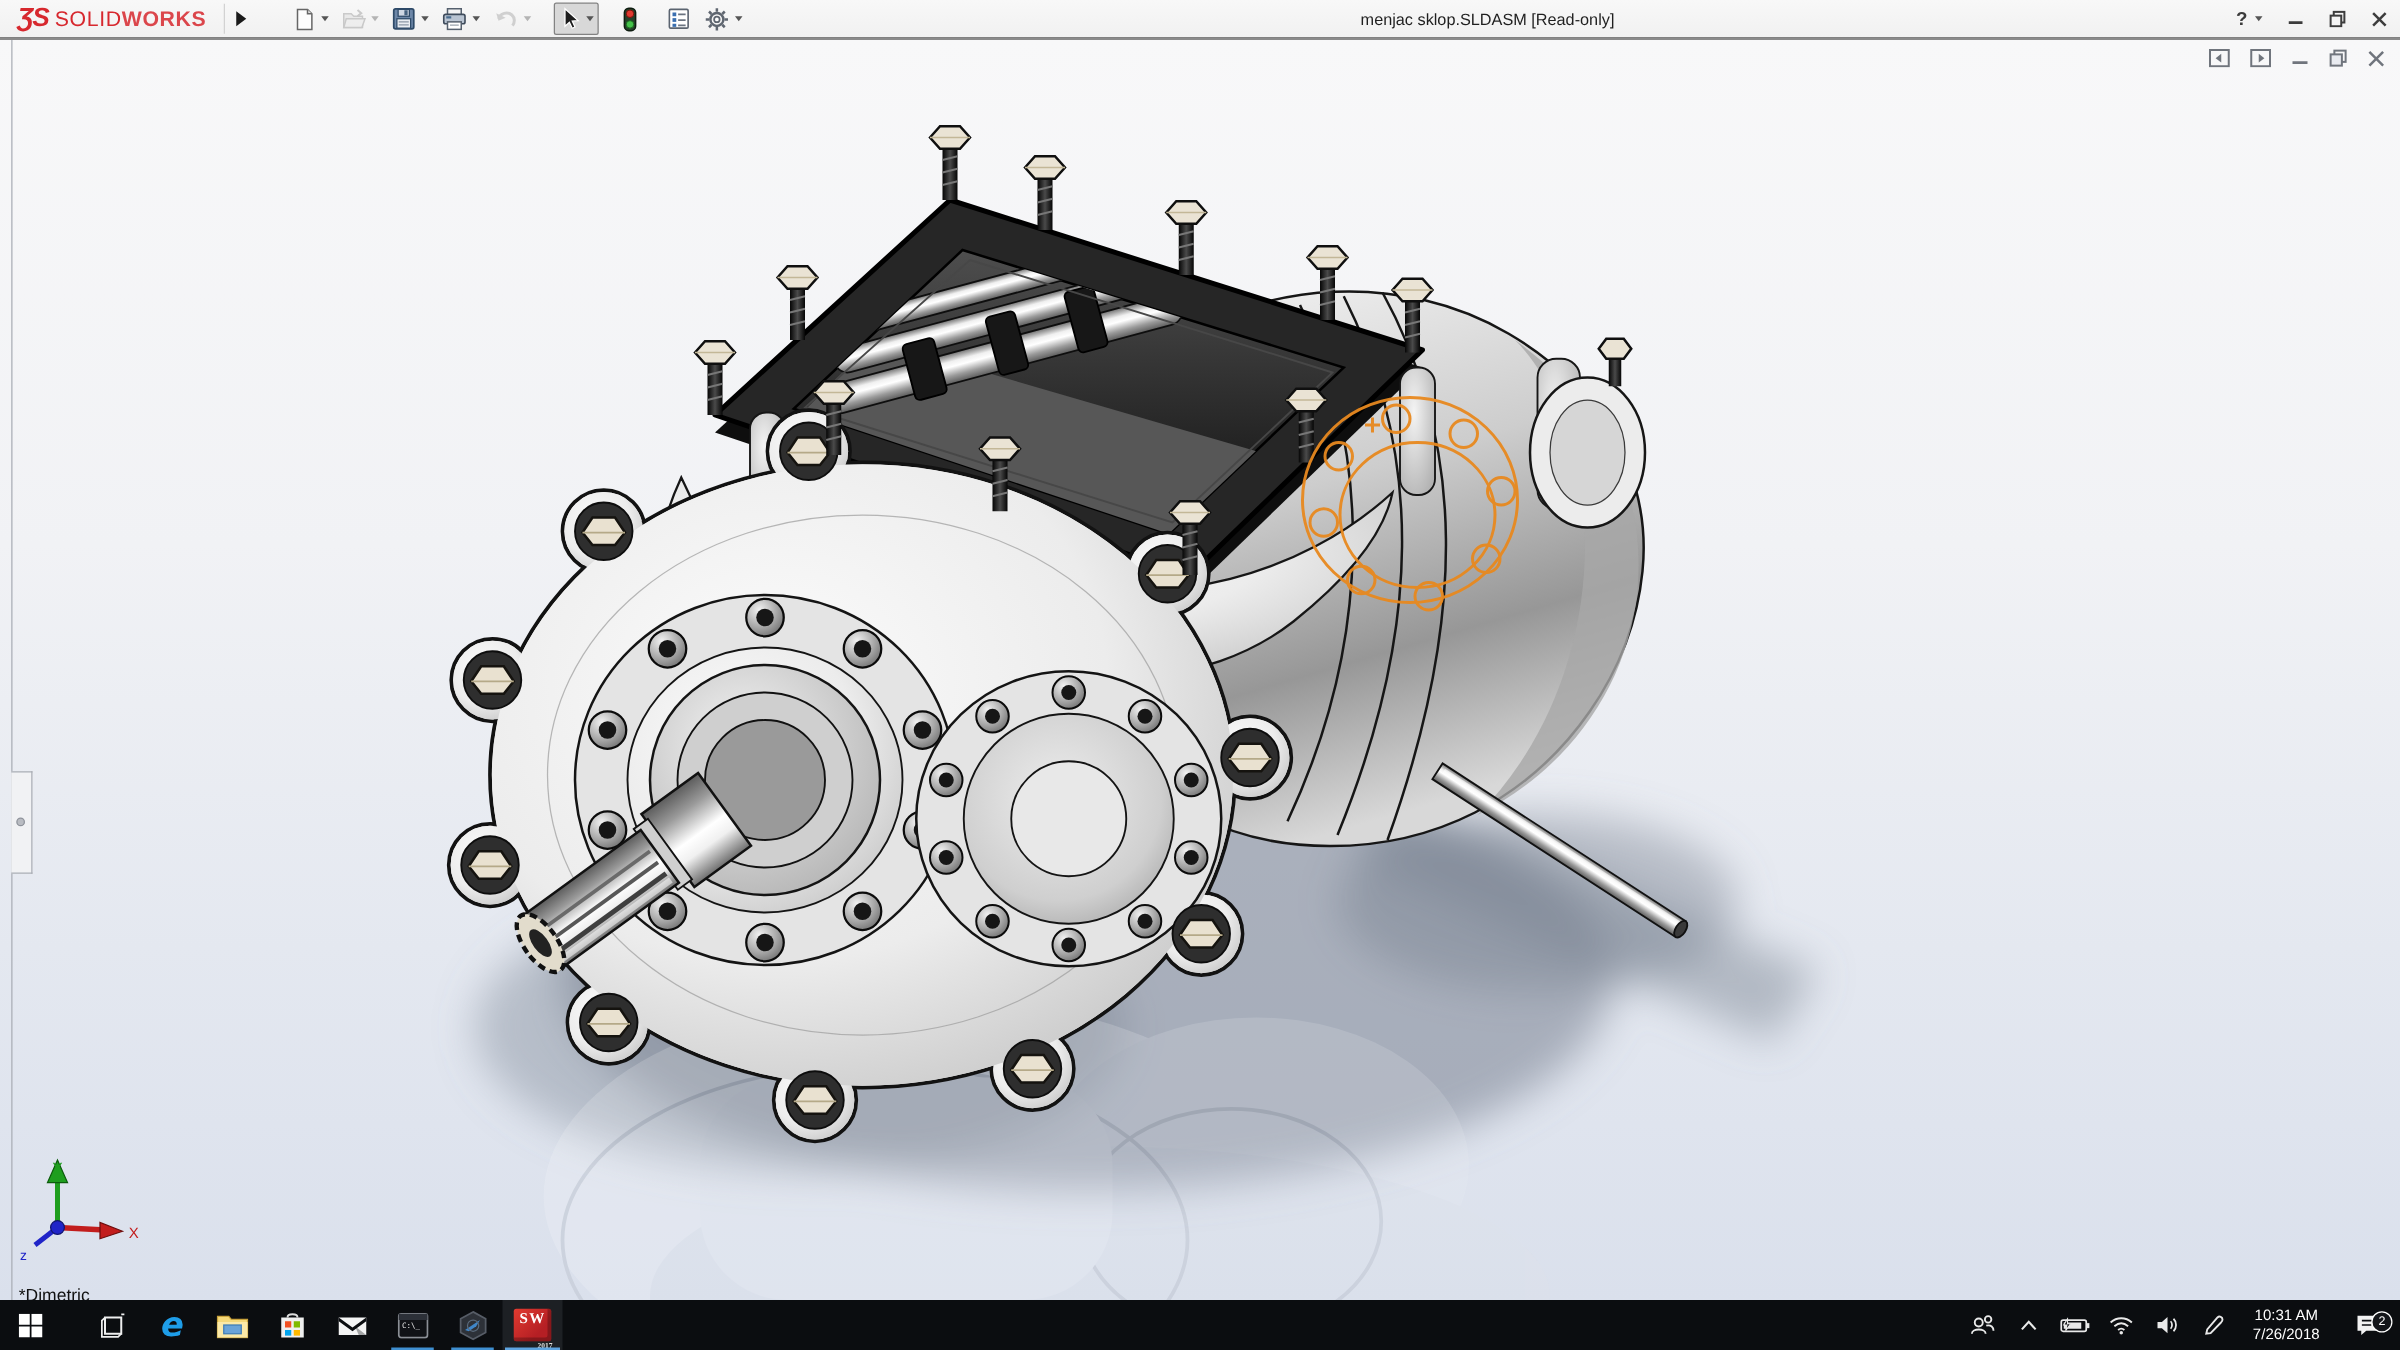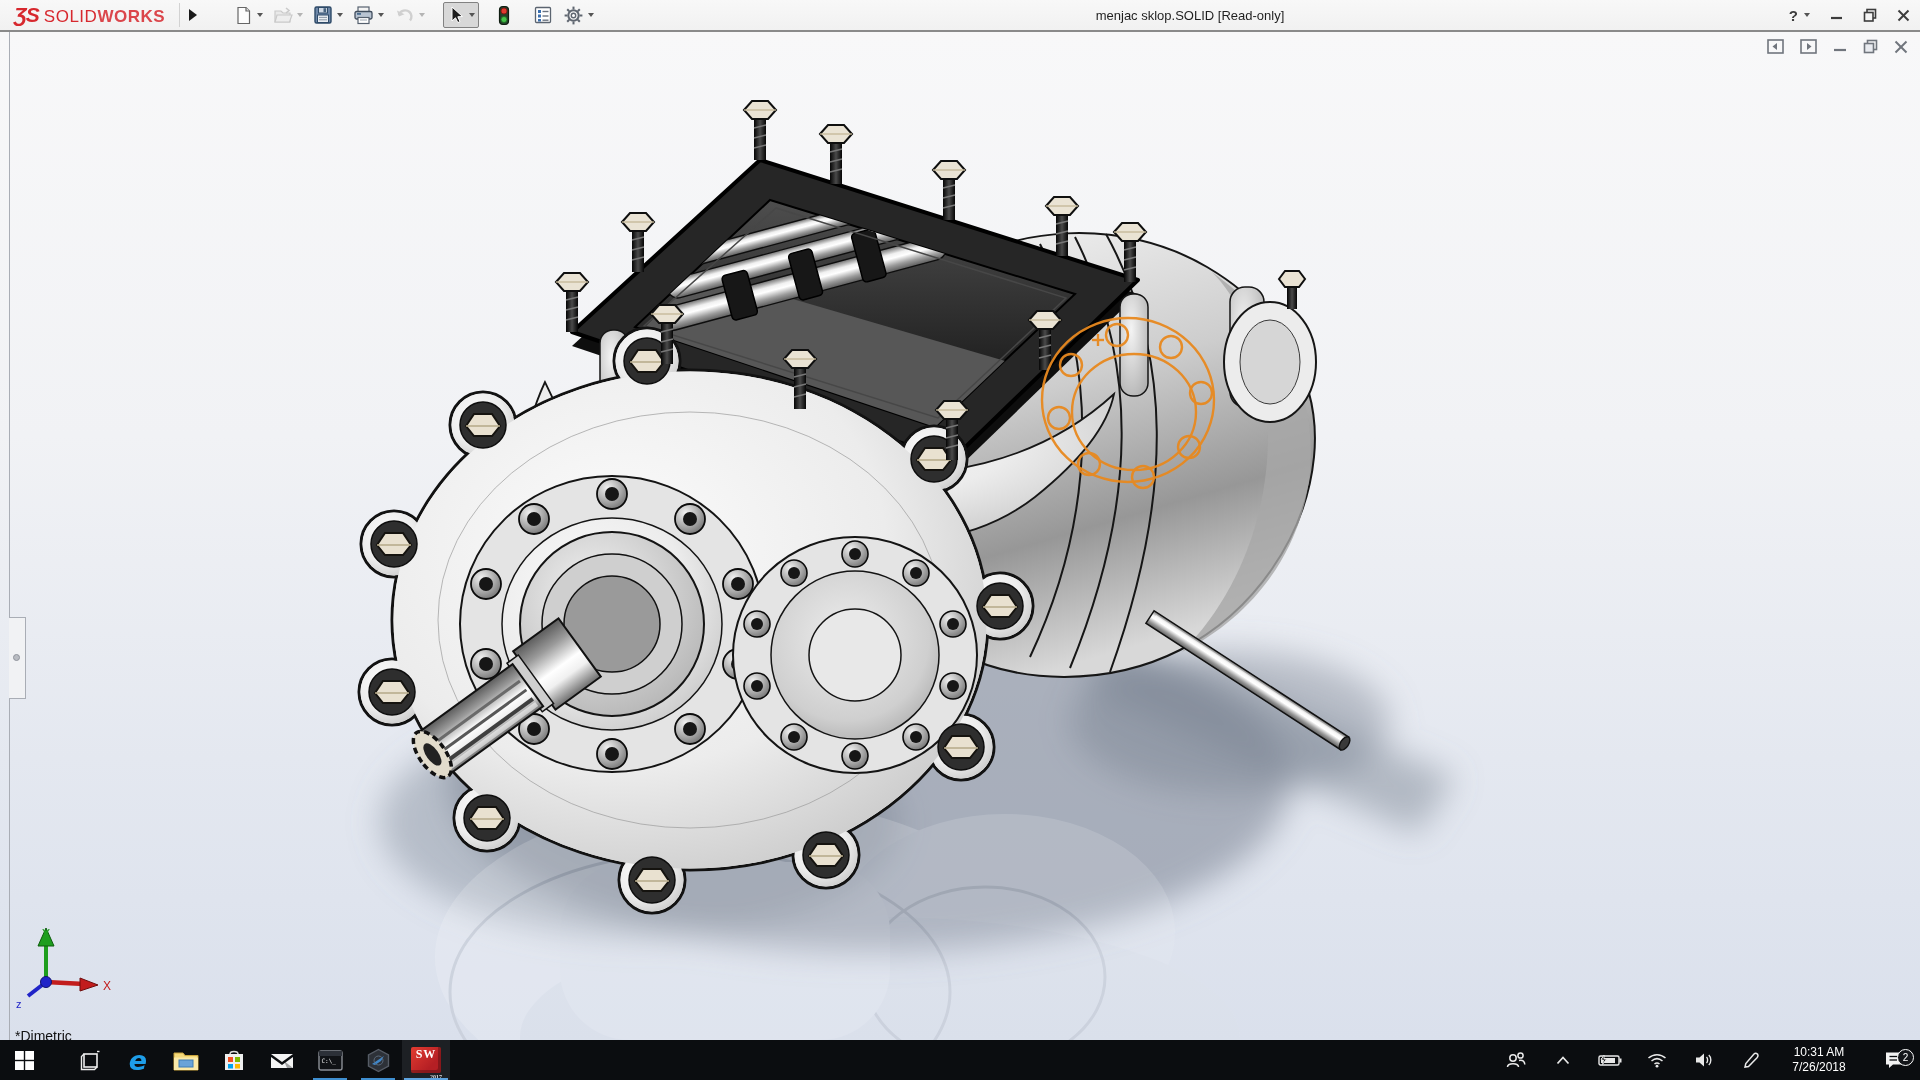--- a/index.html
+++ b/index.html
@@ -53,21 +53,21 @@
   .cortana { width:22px; height:22px; border-radius:50%; border:2.5px solid #111; flex:none; }
   .searchbox input { flex:1; border:none; outline:none; background:transparent; font-size:15px; color:#333;
     font-family:"Liberation Sans",sans-serif; }
   .searchbox input::placeholder { color:#5a5a5a; opacity:1; }
   .tb-app { width:48px; position:relative; display:flex; align-items:center; justify-content:center; cursor:pointer; }
   .tb-app .uline { position:absolute; bottom:0; left:7px; right:7px; height:2px; background:var(--taskbar-underline,#3f8fd1); }
   .tb-app.activeapp { background:#1d2averyno4; }
   .tb-app.activeapp { background:#1d2024; }
   .tb-app.activeapp .uline { left:2px; right:2px; background:#5ea4e0; }
   .tb-spacer { flex:1; }
-  .tray { display:flex; align-items:center; gap:17px; padding-right:4px; }
+  .tray { display:flex; align-items:center; gap:7px; padding-right:4px; }
   .tray-ic { width:30px; height:40px; display:flex; align-items:center; justify-content:center; cursor:pointer; }
   .clock { width:72px; display:flex; flex-direction:column; align-items:center; justify-content:center;
     color:#fff; font-size:12px; line-height:15px; cursor:pointer; }
   .action { position:relative; width:44px; display:flex; align-items:center; justify-content:center; cursor:pointer; }
   .badge { position:absolute; right:2px; bottom:4px; min-width:17px; height:17px; border-radius:50%;
     background:#14161a; border:1.5px solid #fff; color:#fff; font-size:10px;
     display:flex; align-items:center; justify-content:center; }
   .swcube { width:30px; height:26px; background:linear-gradient(135deg,#e23b30 0%,#b51f24 70%);
     border-radius:2px; position:relative; display:flex; align-items:flex-start; justify-content:center;
     box-shadow:inset -3px -3px 0 rgba(0,0,0,.25);font-family:Liberation Serif, serif; }
@@ -178,21 +178,21 @@
               <line x1="4.2" y1="16.8" x2="6.2" y2="14.8"></line>
                 <line x1="14.8" y1="6.2" x2="16.8" y2="4.2"></line>
             </g>
           </g>
           <circle cx="10.5" cy="10.5" r="2.2" fill="#fff" stroke="#5f6670" stroke-width="1.4"></circle>
         </svg>
         <span class="caret"></span>
       </div>
     </div>
 
-    <div class="doc-title">menjac sklop.SOLID [Read-only]</div>
+    <div class="doc-title">menjac sklop.SLDASM [Read-only]</div>
 
     <div class="winctl">
       <span class="wc">
         <span class="help-q">?</span>
         <span class="caret" style="margin-left:6px"></span>
       </span>
       <span class="wc">
         <svg width="13" height="13" viewBox="0 0 13 13">
             <line x1="1" y1="9" x2="12" y2="9" stroke="#3c3c3c" stroke-width="2.2"></line>
           </svg>

